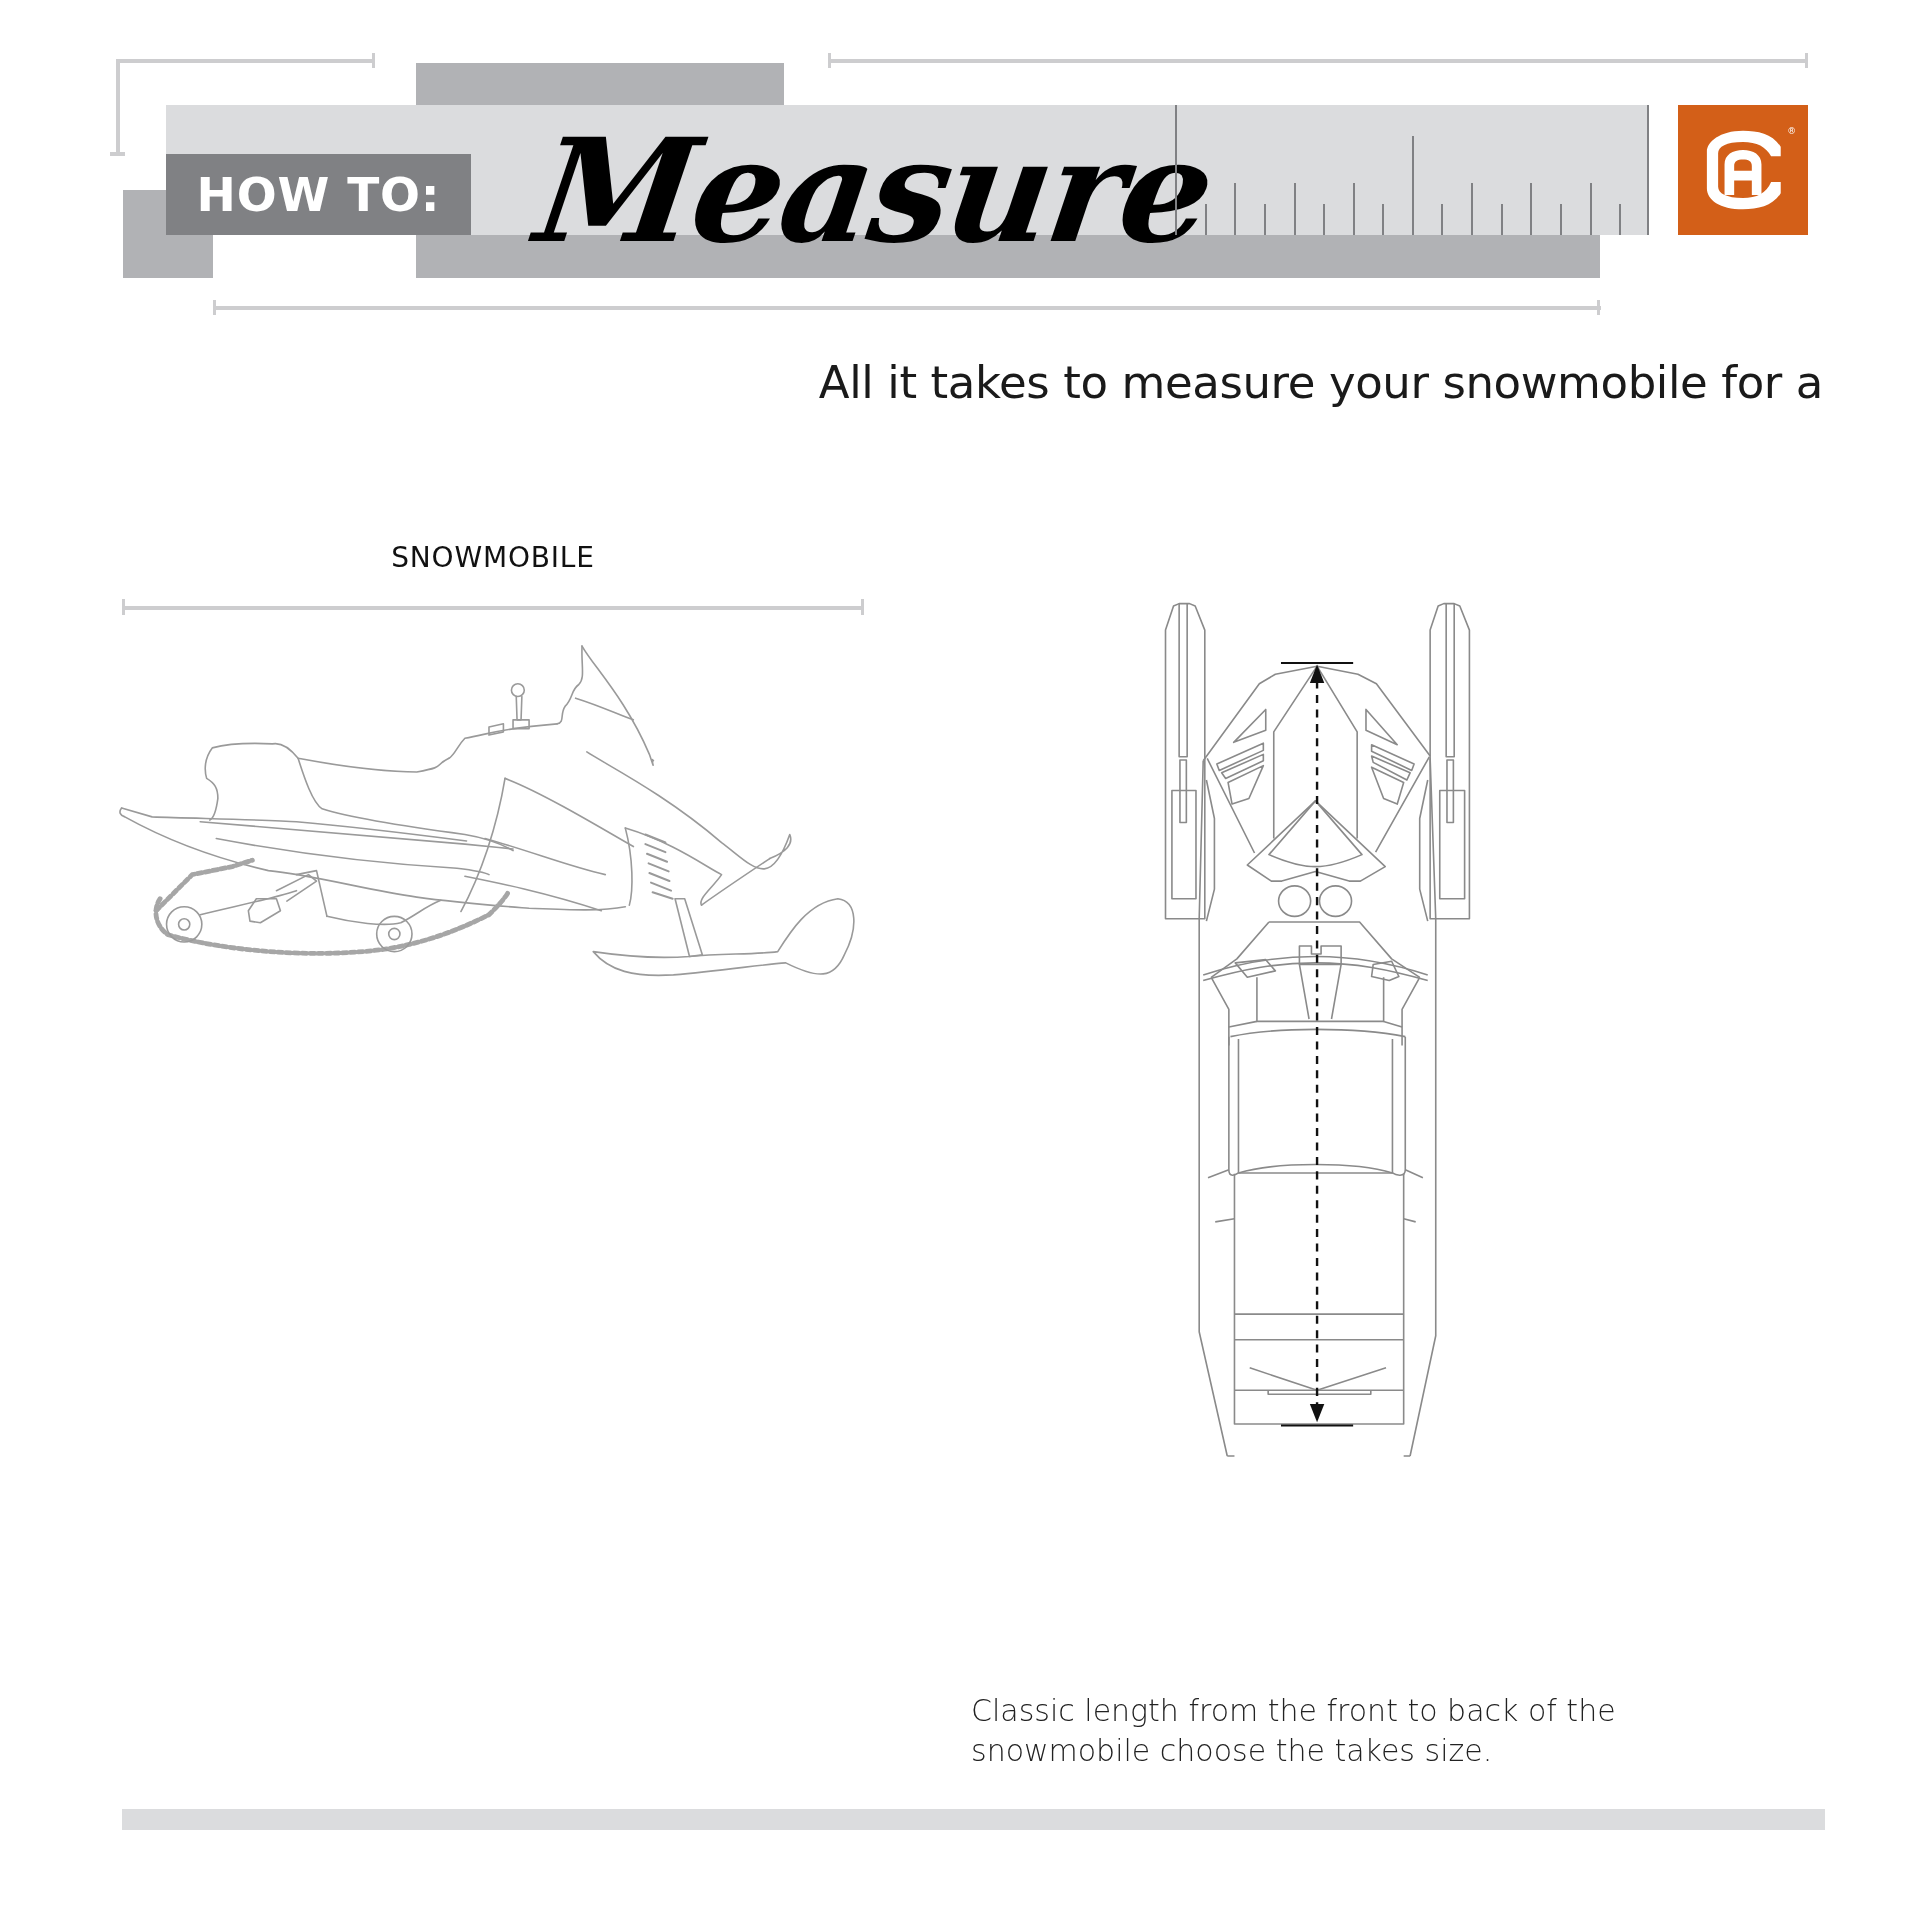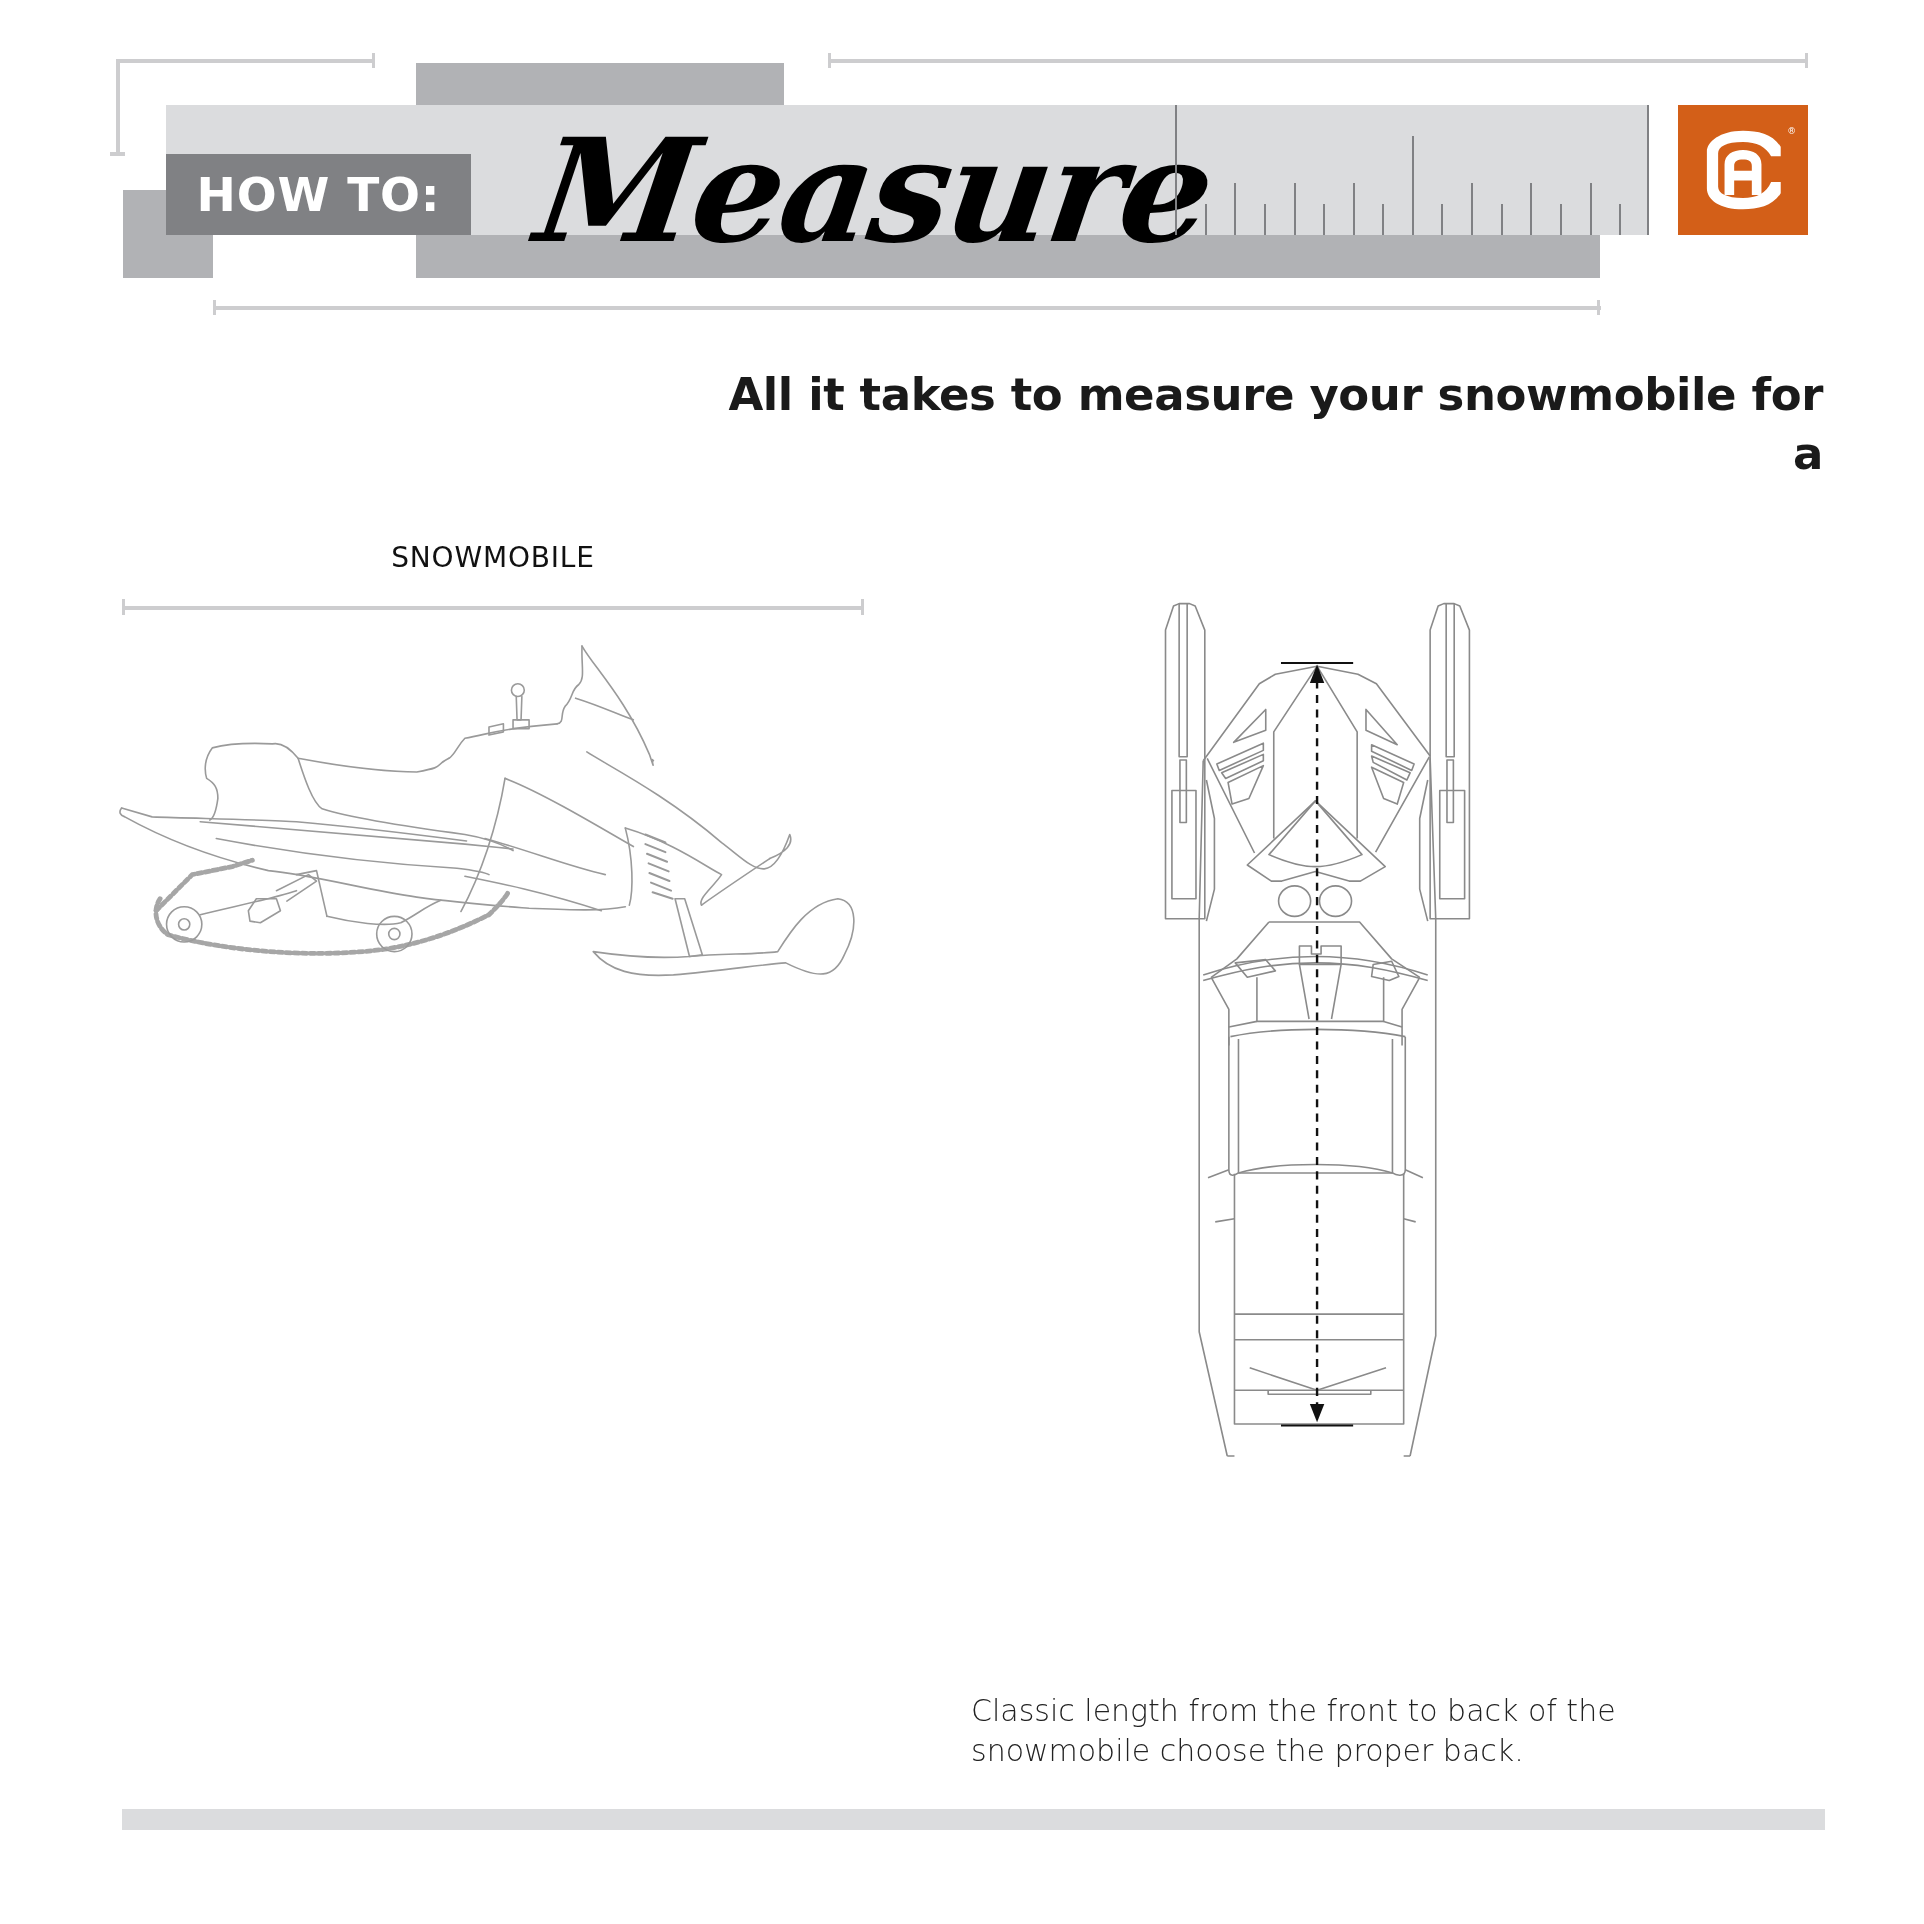--- a/index.html
+++ b/index.html
@@ -20,22 +20,22 @@
     font-size: 143px; line-height: 160px; color: #000000; letter-spacing: -3.2px;
     transform: skewX(-8deg); white-space: nowrap;
   }
   .tick { position: absolute; width: 2.4px; background: #808184; }
   .logo {
     position: absolute; left: 1678px; top: 105px; width: 130px; height: 130px;
     background: #d35f18;
   }
   .subtitle {
     position: absolute; right: 102px; top: 353px; width: 1123px;
-    text-align: right; font-family: "DejaVu Sans", sans-serif; font-weight: 700;
-    font-size: 45px; line-height: 59px; color: #1a1a1a; letter-spacing: -0.4px; margin-top: 12px;
+    text-align: right; font-family: "DejaVu Sans", sans-serif; font-weight: 400;
+    font-size: 45px; line-height: 59px; color: #1a1a1a; letter-spacing: -0.4px;
   }
   .subtitle sup { font-size: 17.6px; vertical-align: 22.5px; }
   .section-label {
     position: absolute; left: 122px; top: 541px; width: 742px; text-align: center;
     font-family: "DejaVu Sans", sans-serif; font-size: 28px; color: #111;
     letter-spacing: 0.8px;
   }
   .caption {
     position: absolute; left: 971px; top: 1691px; width: 762px;
     font-family: "DejaVu Sans", sans-serif; font-weight: 300; font-size: 30px;
@@ -224,17 +224,17 @@
 
   <line x1="157" y1="86" x2="247" y2="86" stroke="#111" stroke-width="2.5"></line>
   <line x1="157" y1="1037" x2="247" y2="1037" stroke="#111" stroke-width="2.5"></line>
   <line x1="202" y1="108" x2="202" y2="1014" stroke="#111" stroke-width="3" stroke-dasharray="10 8"></line>
   <path d="M202 88 L193 111 L211 111 Z" fill="#111" stroke="none"></path>
   <path d="M202 1033 L193 1010 L211 1010 Z" fill="#111" stroke="none"></path>
 </svg>
 
 <div class="caption">
   <div>Classic length from the front to back of the</div>
-  <div>snowmobile choose the proper back.</div>
+  <div>snowmobile choose the takes size.</div>
 </div>
 
 <div class="blk-light" style="left:122px; top:1809px; width:1703px; height:21px;"></div>
 
 
 </body></html>

